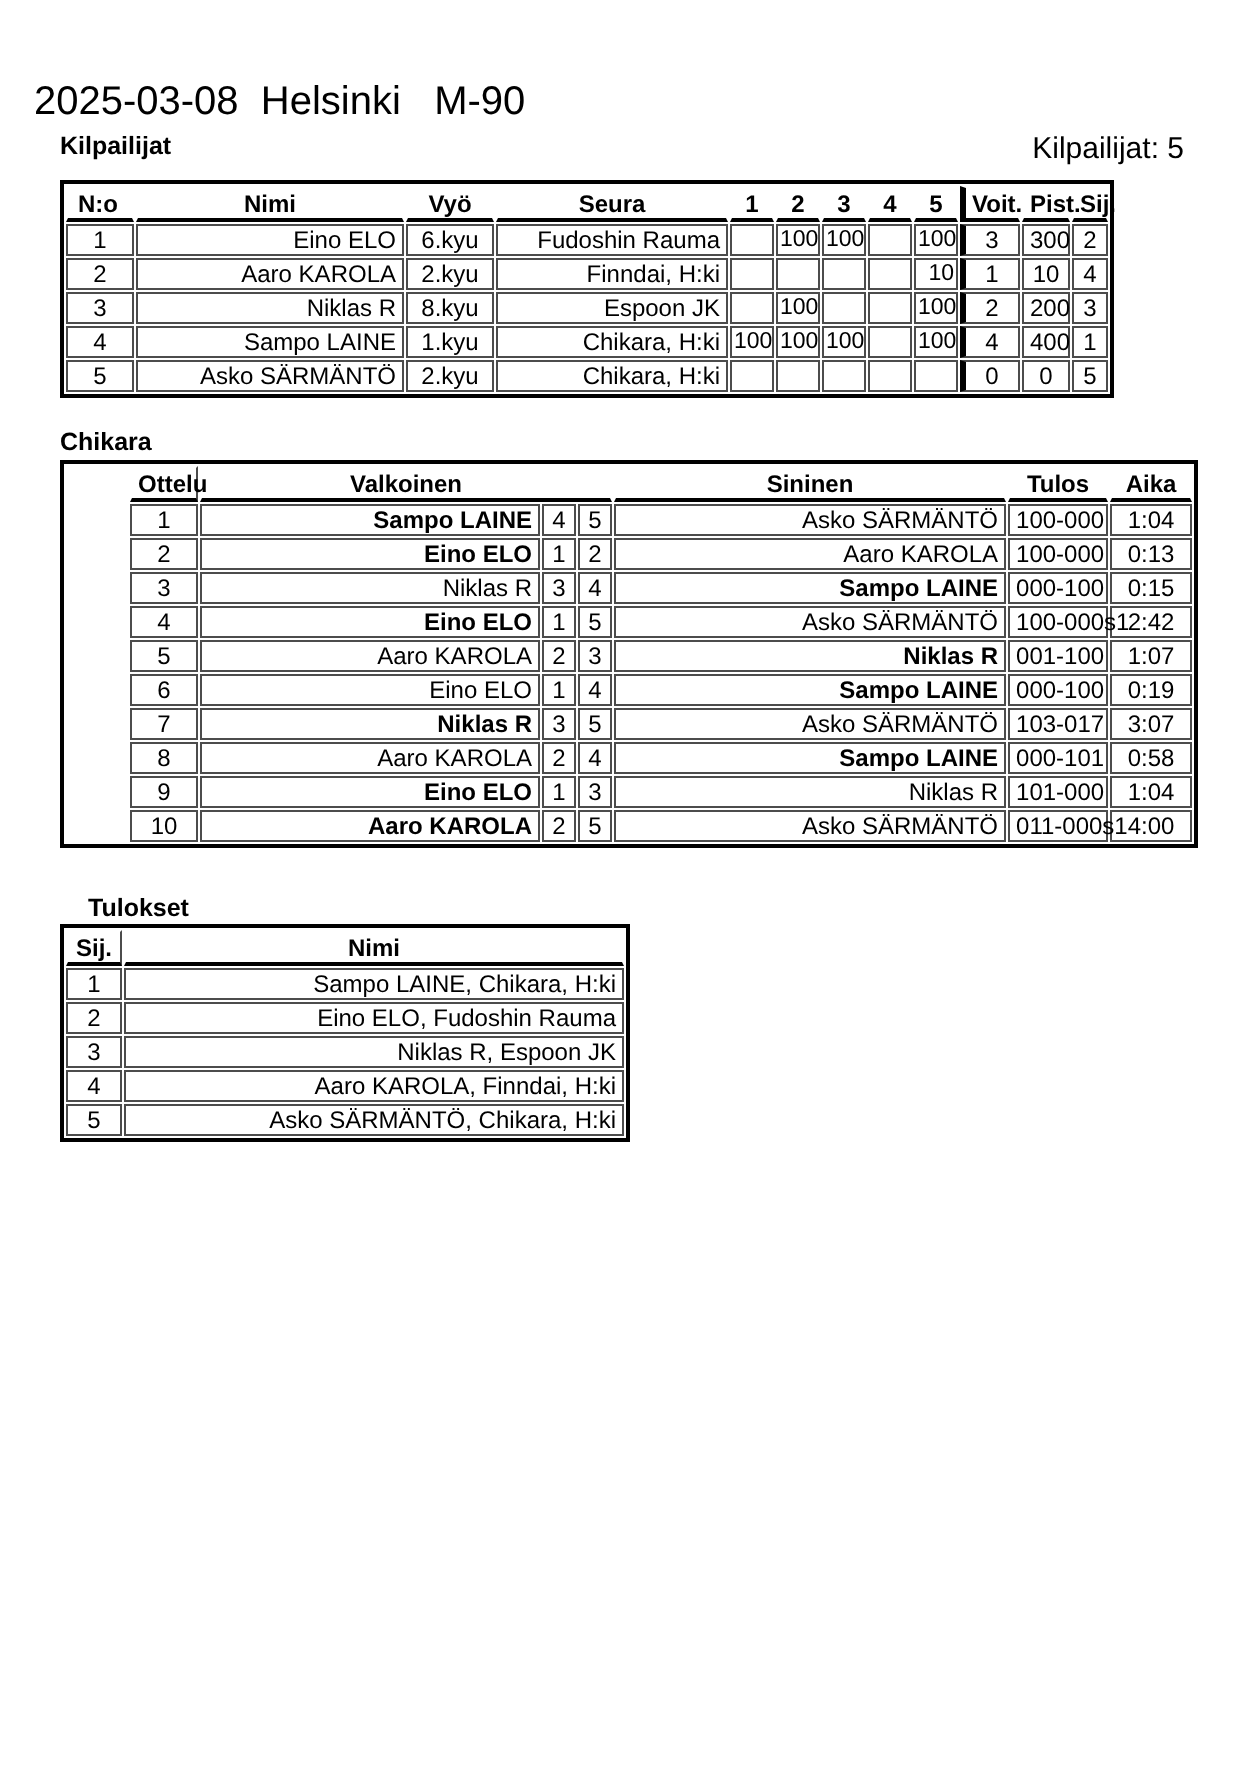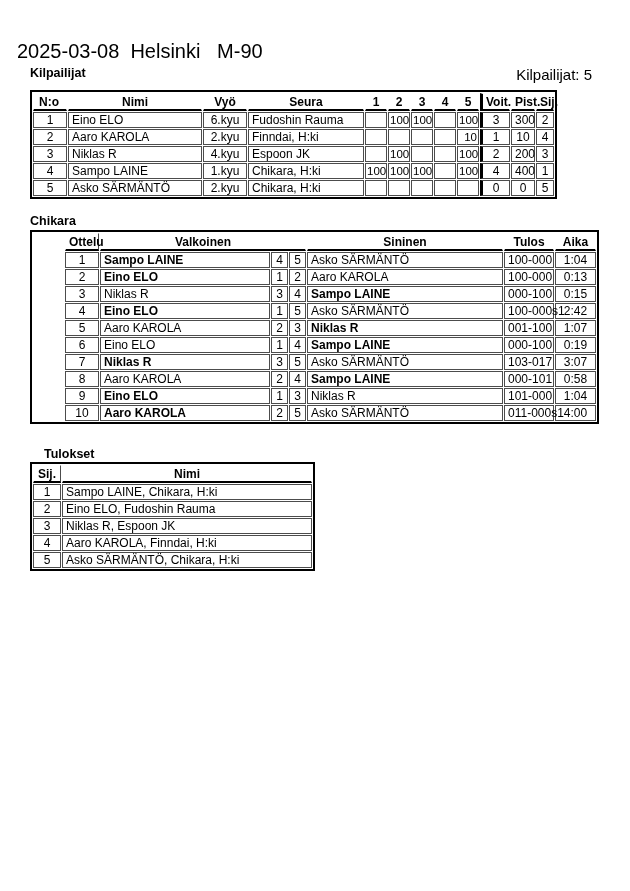--- a/index.html
+++ b/index.html
@@ -35,21 +35,21 @@
   }
   td{border:1px solid #4c4c4c;}
   th{
     border:1px solid transparent;border-bottom:2px solid #000;
     font-weight:bold;text-align:center;height:15px;
   }
   th.hdiv{border-right:1px solid #4c4c4c;}
   th.h-left{text-align:center;padding-left:1px;}
   th.grp,td.grp{border-left:3px solid #000;}
   td.c-center{text-align:center;}
-  td.c-left{text-align:left;}
+  td.c-left{text-align:right;}
   td.c-score{text-align:right;padding:0 1px;font-size:11.5px;}
   td.bold{font-weight:bold;}
 </style>
 </head>
 <body>
 
 <div class="abs title">2025-03-08  Helsinki   M-90</div>
 
 <div class="abs sec-head k-head">Kilpailijat</div>
 <div class="abs count">Kilpailijat: 5</div>
@@ -110,21 +110,21 @@
         <td class="c-score"></td>
         <td class="c-score"></td>
         <td class="c-score">10</td>
         <td class="c-center grp">1</td>
         <td class="c-center">10</td>
         <td class="c-center">4</td>
       </tr>
       <tr>
         <td class="c-center">3</td>
         <td class="c-left">Niklas R</td>
-        <td class="c-center">4.kyu</td>
+        <td class="c-center">8.kyu</td>
         <td class="c-left">Espoon JK</td>
         <td class="c-score"></td>
         <td class="c-score">100</td>
         <td class="c-score"></td>
         <td class="c-score"></td>
         <td class="c-score">100</td>
         <td class="c-center grp">2</td>
         <td class="c-center">200</td>
         <td class="c-center">3</td>
       </tr>

